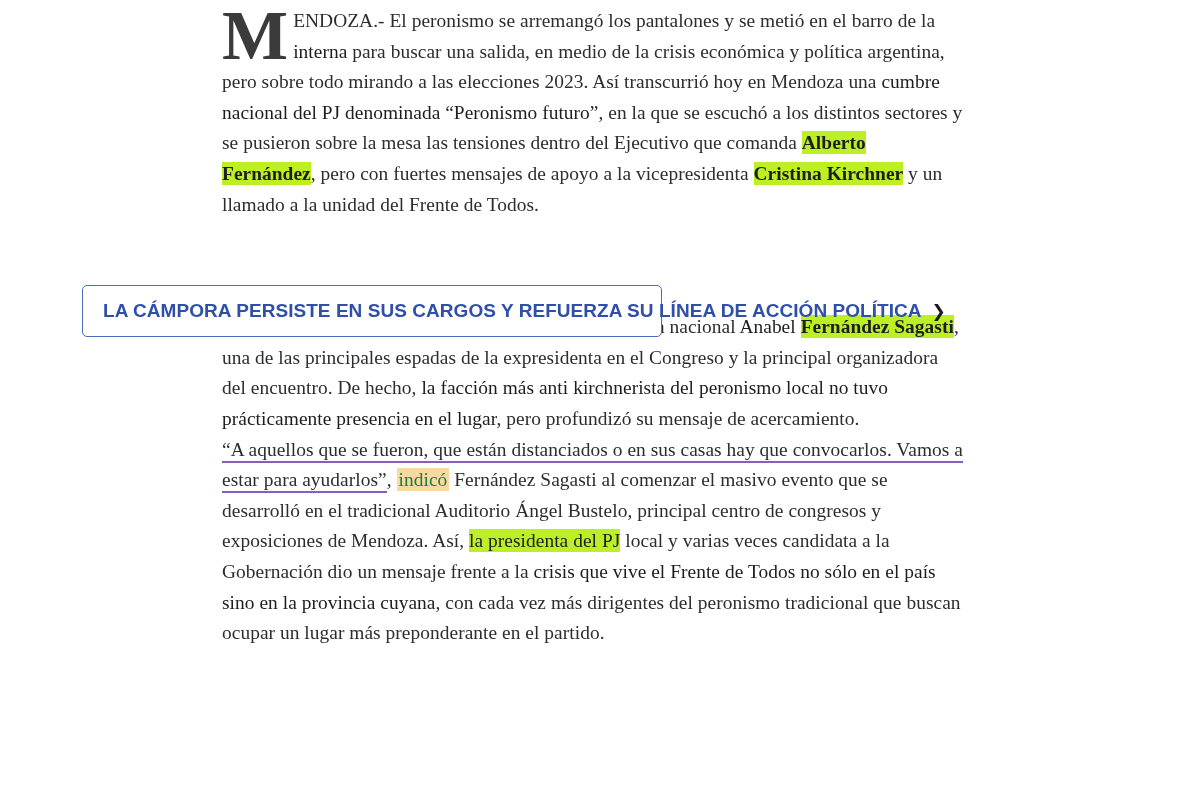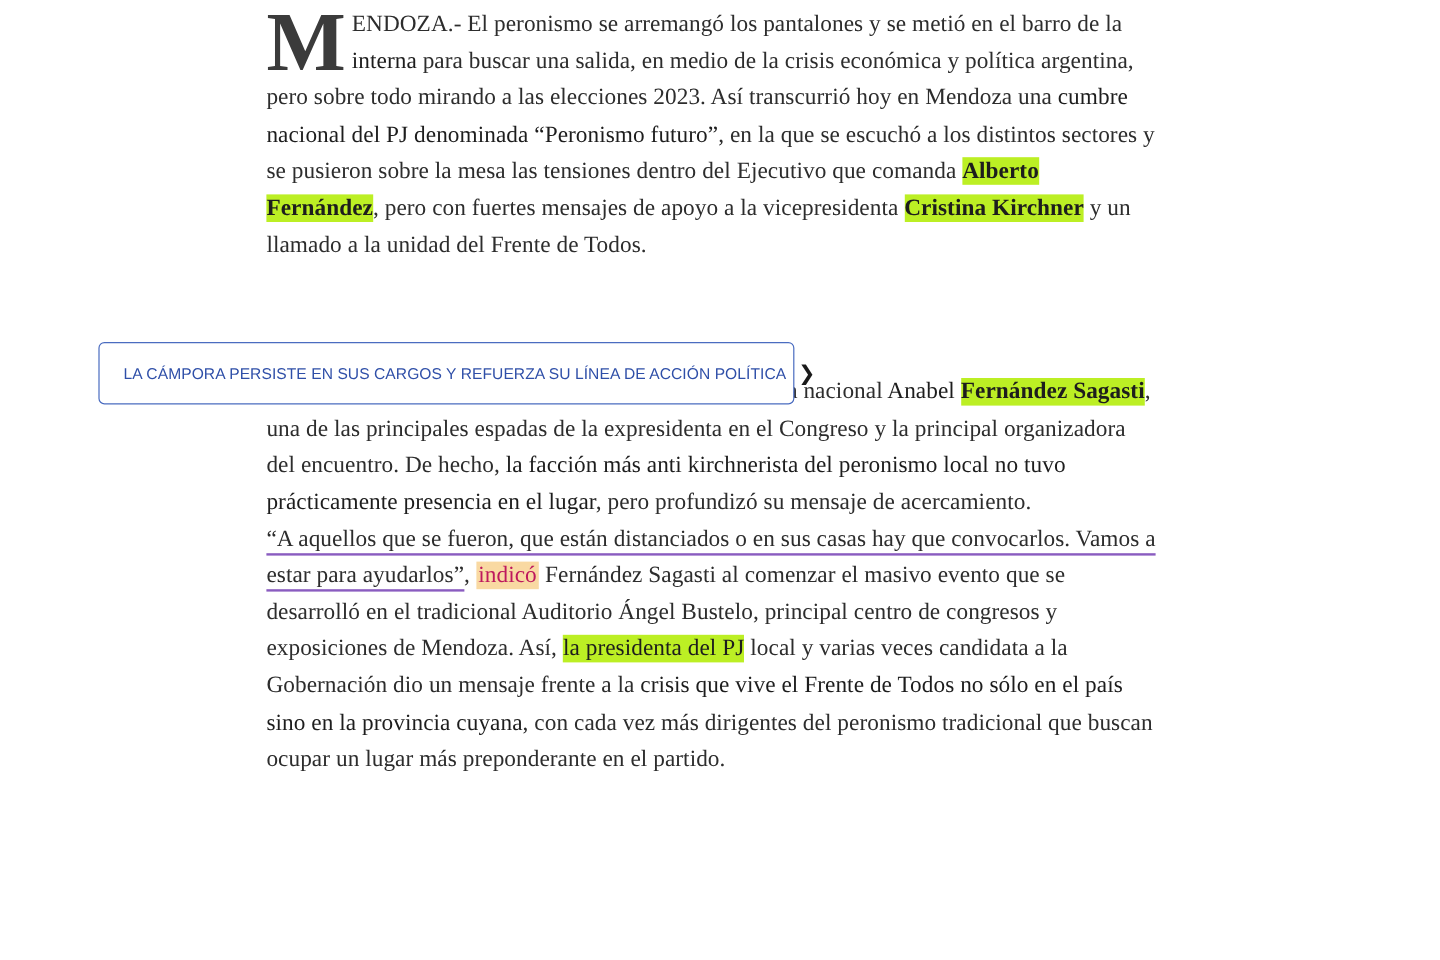--- a/index.html
+++ b/index.html
@@ -74,21 +74,21 @@
     padding: 1px 0;
     box-decoration-break: clone;
     -webkit-box-decoration-break: clone;
   }
   .hl-green.bold {
     font-weight: bold;
   }
 
   .hl-orange {
     background-color: #f9d9a2;
-    color: #be185d;
+    color: #15803d;
     padding: 1px 2px;
     box-decoration-break: clone;
     -webkit-box-decoration-break: clone;
   }
 
   .ul-purple {
     border-bottom: 2.5px solid #8a5cc0;
     padding-bottom: 1px;
     box-decoration-break: clone;
     font-family: Liberation Serif, serif;
@@ -108,22 +108,22 @@
     background: #ffffff;
     display: flex;
     align-items: center;
     justify-content: space-between;
     padding: 0 18px 0 20px;
     text-decoration: none;
     cursor: pointer;
   }
   .related-label {
     font-family: "Liberation Sans", "DejaVu Sans", sans-serif;
-    font-size: 13px;
-    font-weight: 400;
+    font-size: 19px;
+    font-weight: 700;
     letter-spacing: 0.05px;
     color: #2f4fa8;
     text-transform: uppercase;
     white-space: nowrap;
   }
   .related-chevron {
     font-family: "Liberation Sans", "DejaVu Sans", sans-serif;
     font-size: 17px;
     font-weight: bold;
     color: #1a1a1a;

